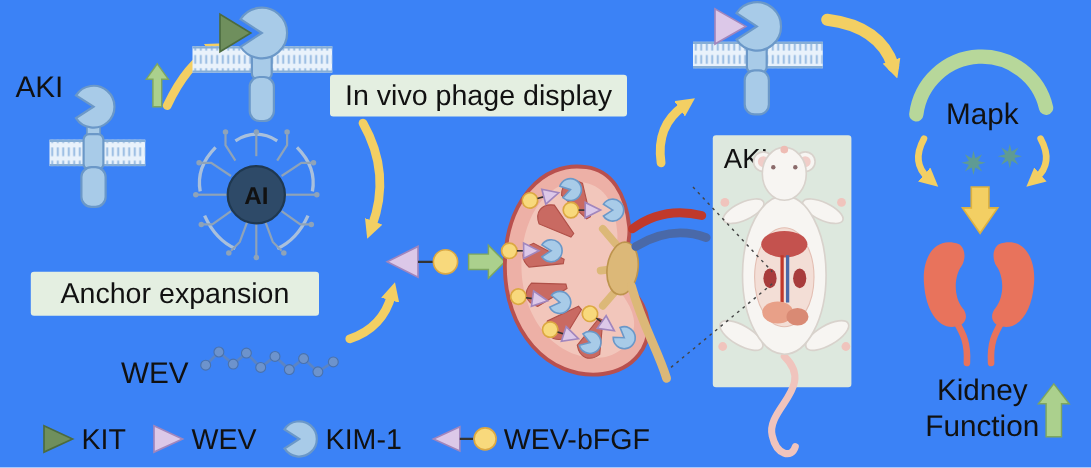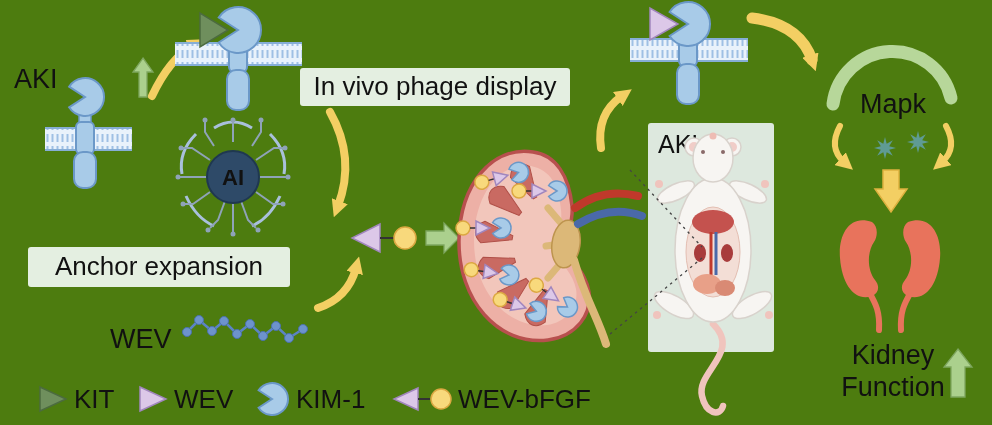--- a/index.html
+++ b/index.html
@@ -1,16 +1,16 @@
 <!DOCTYPE html>
 <html><head>
 <meta charset="utf-8">
 <style>
   html,body{margin:0;padding:0;background:#fff;}
-  #figure{position:relative;width:992px;height:425px;background:#4d7c0f;overflow:hidden;
+  #figure{position:relative;width:992px;height:425px;background:#3b82f6;overflow:hidden;
           font-family:"Liberation Sans",sans-serif;}
   svg{position:absolute;left:0;top:0;}
   text{font-family:"Liberation Sans",sans-serif;fill:#111;}
   .box{fill:#e4efe1;}
   .ylw{stroke:#f3cf63;fill:none;stroke-linecap:round;}
   .grn-arrow{fill:#abd08d;stroke:#7ea65f;stroke-width:1.3;}
   .mem-edge{stroke:#86aed6;stroke-width:2;}
   .rec{fill:#a8cbe8;stroke:#6b98c8;stroke-width:2;}
   .rec-thin{fill:#a8cbe8;stroke:#6b98c8;stroke-width:1.5;}
   .trace{stroke:#8fa3b8;stroke-width:2;fill:none;}

